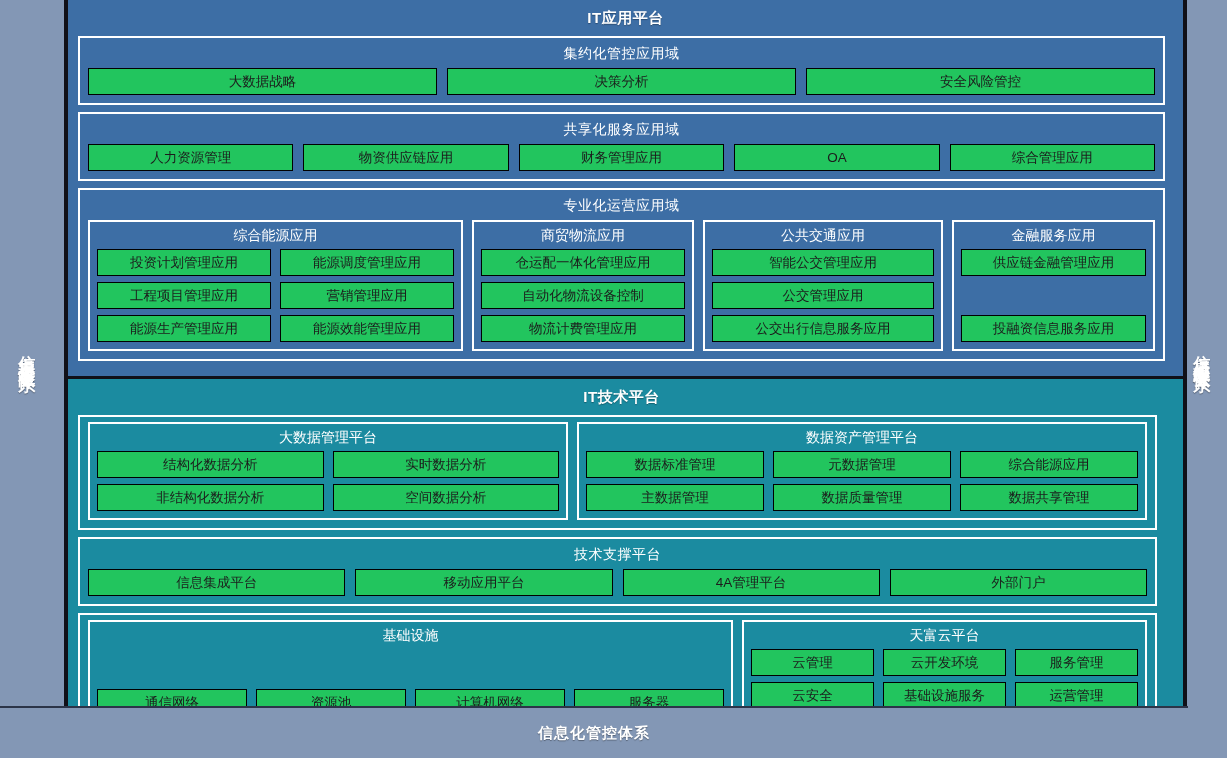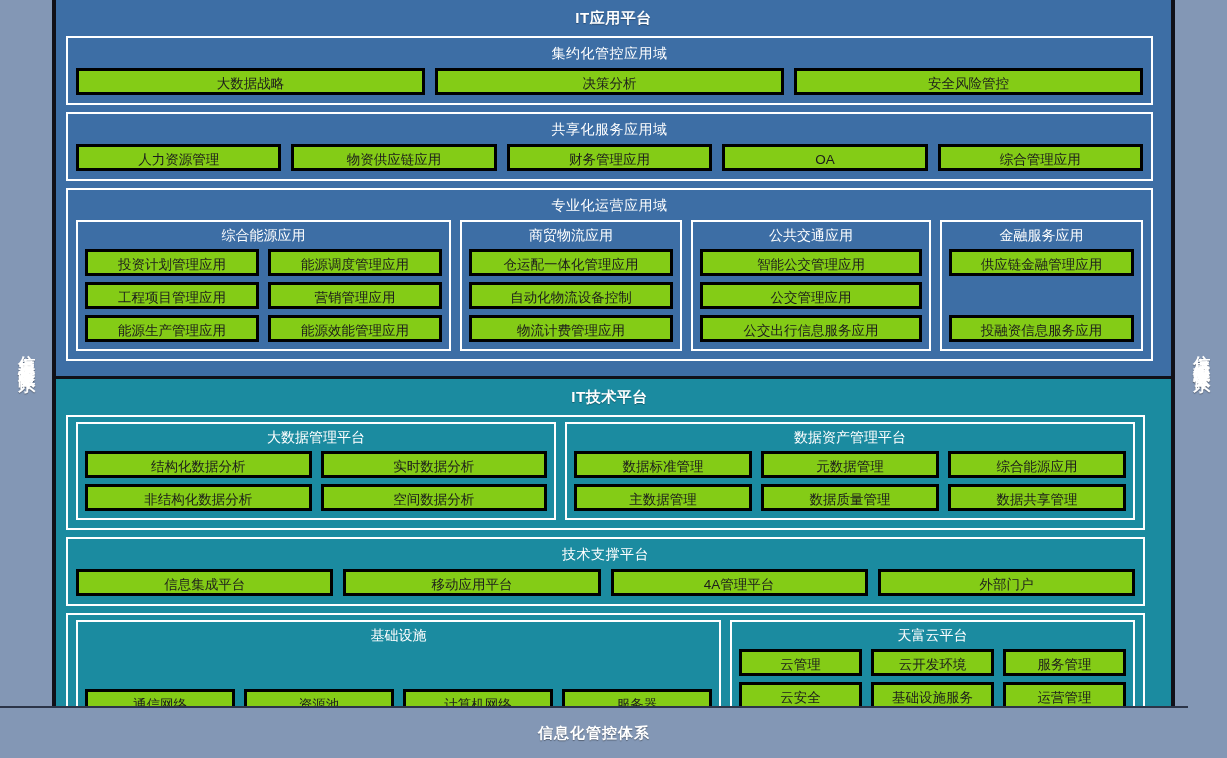--- a/index.html
+++ b/index.html
@@ -22,21 +22,21 @@
   .rail-right{right:0;}
   .rail-text{
     color:#ffffff;font-weight:bold;font-size:17px;line-height:1.45;
     writing-mode:vertical-rl;text-orientation:upright;
     letter-spacing:3px;
     text-shadow:0 1px 1px rgba(0,0,0,.35);
   }
 
   
   .center{
-    position:absolute;left:52px;top:0;width:1123px;height:706px;
+    position:absolute;left:64px;top:0;width:1123px;height:706px;
     border-left:4px solid #101018;border-right:4px solid #101018;
     border-bottom:3px solid #101018;
     box-sizing:border-box;
     display:flex;flex-direction:column;
   }
 
   .app-platform{
     background:#3d6ea5;
     padding:0 0 8px 0;
     box-sizing:border-box;
@@ -63,21 +63,21 @@
     padding:5px 8px 8px 8px;
   }
   .band-title{
     text-align:center;color:#ffffff;font-size:14px;
     padding:2px 0 5px 0;letter-spacing:.5px;
   }
 
   
   .pill-row{display:flex;justify-content:space-between;gap:10px;}
   .pill{
-    background:#84cc16;border:3px solid #000000;box-sizing:border-box;
+    background:#22c55e;border:1px solid #000000;box-sizing:border-box;
     color:#1c1c1c;font-size:13.5px;
     height:27px;line-height:25px;text-align:center;
     flex:1;white-space:nowrap;overflow:hidden;
   }
   .pill.ghost{background:transparent;border:none;}
 
   
   .group-row{display:flex;gap:9px;align-items:stretch;}
   .group{
     border:2px solid #ffffff;box-sizing:border-box;

